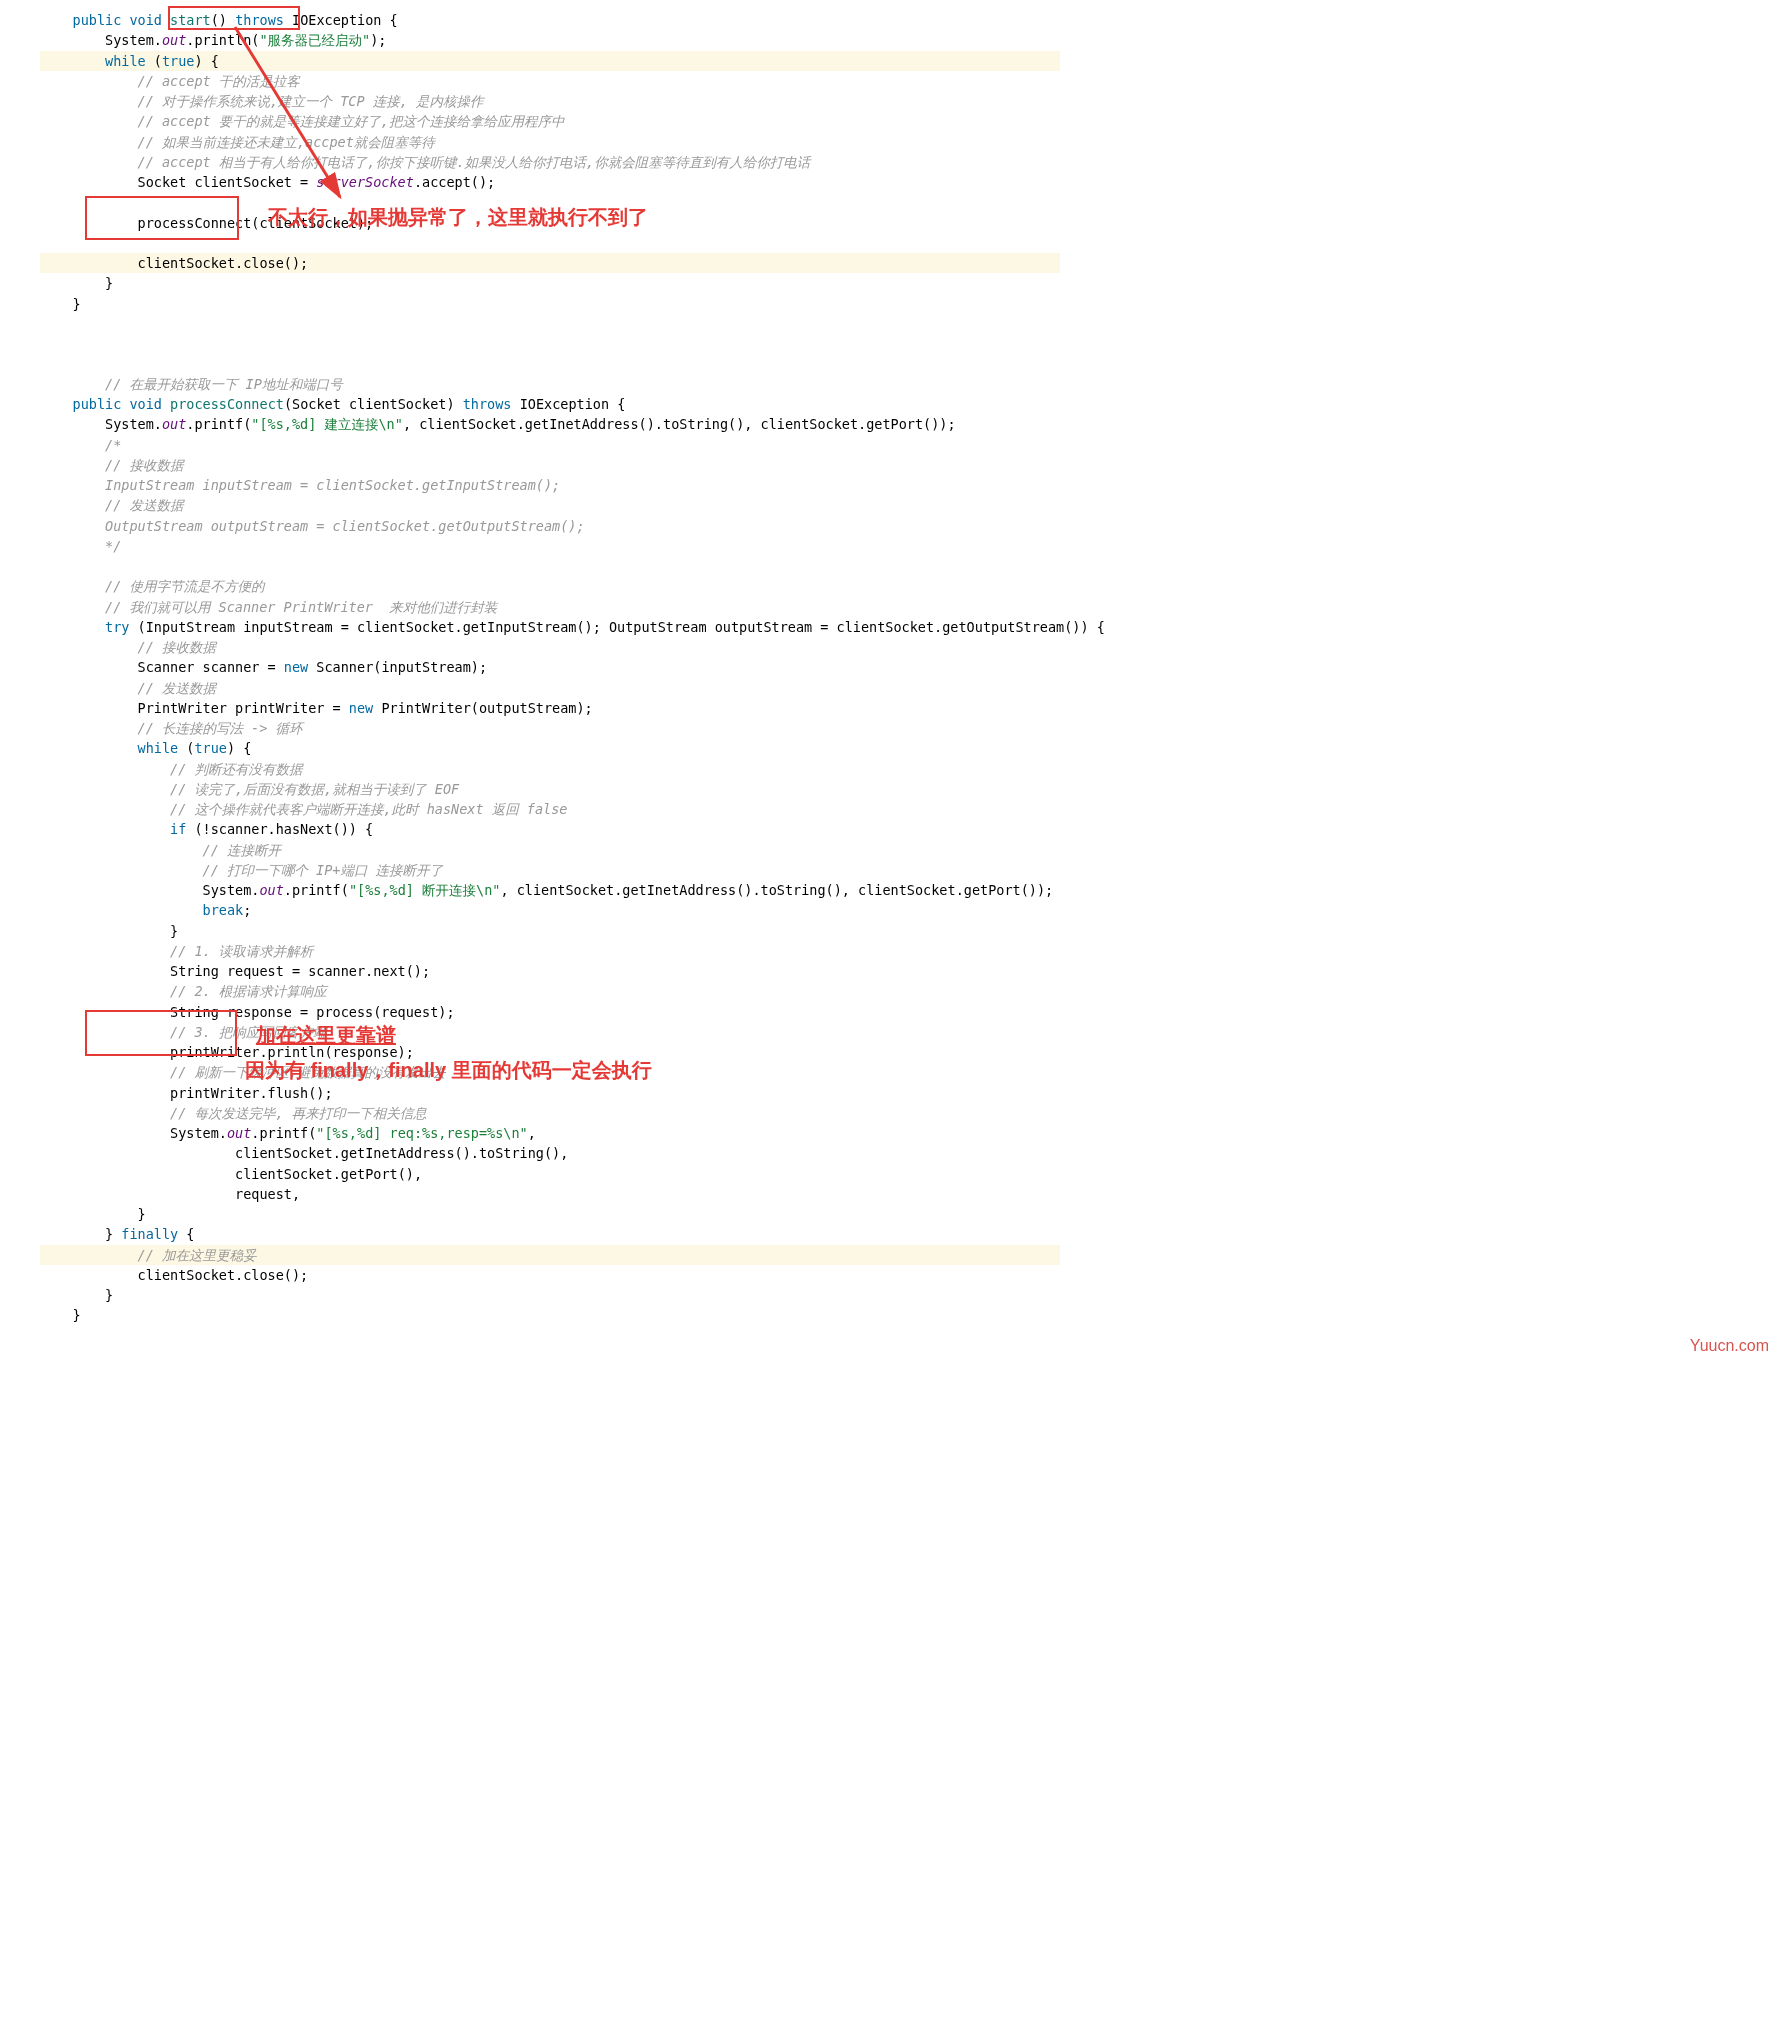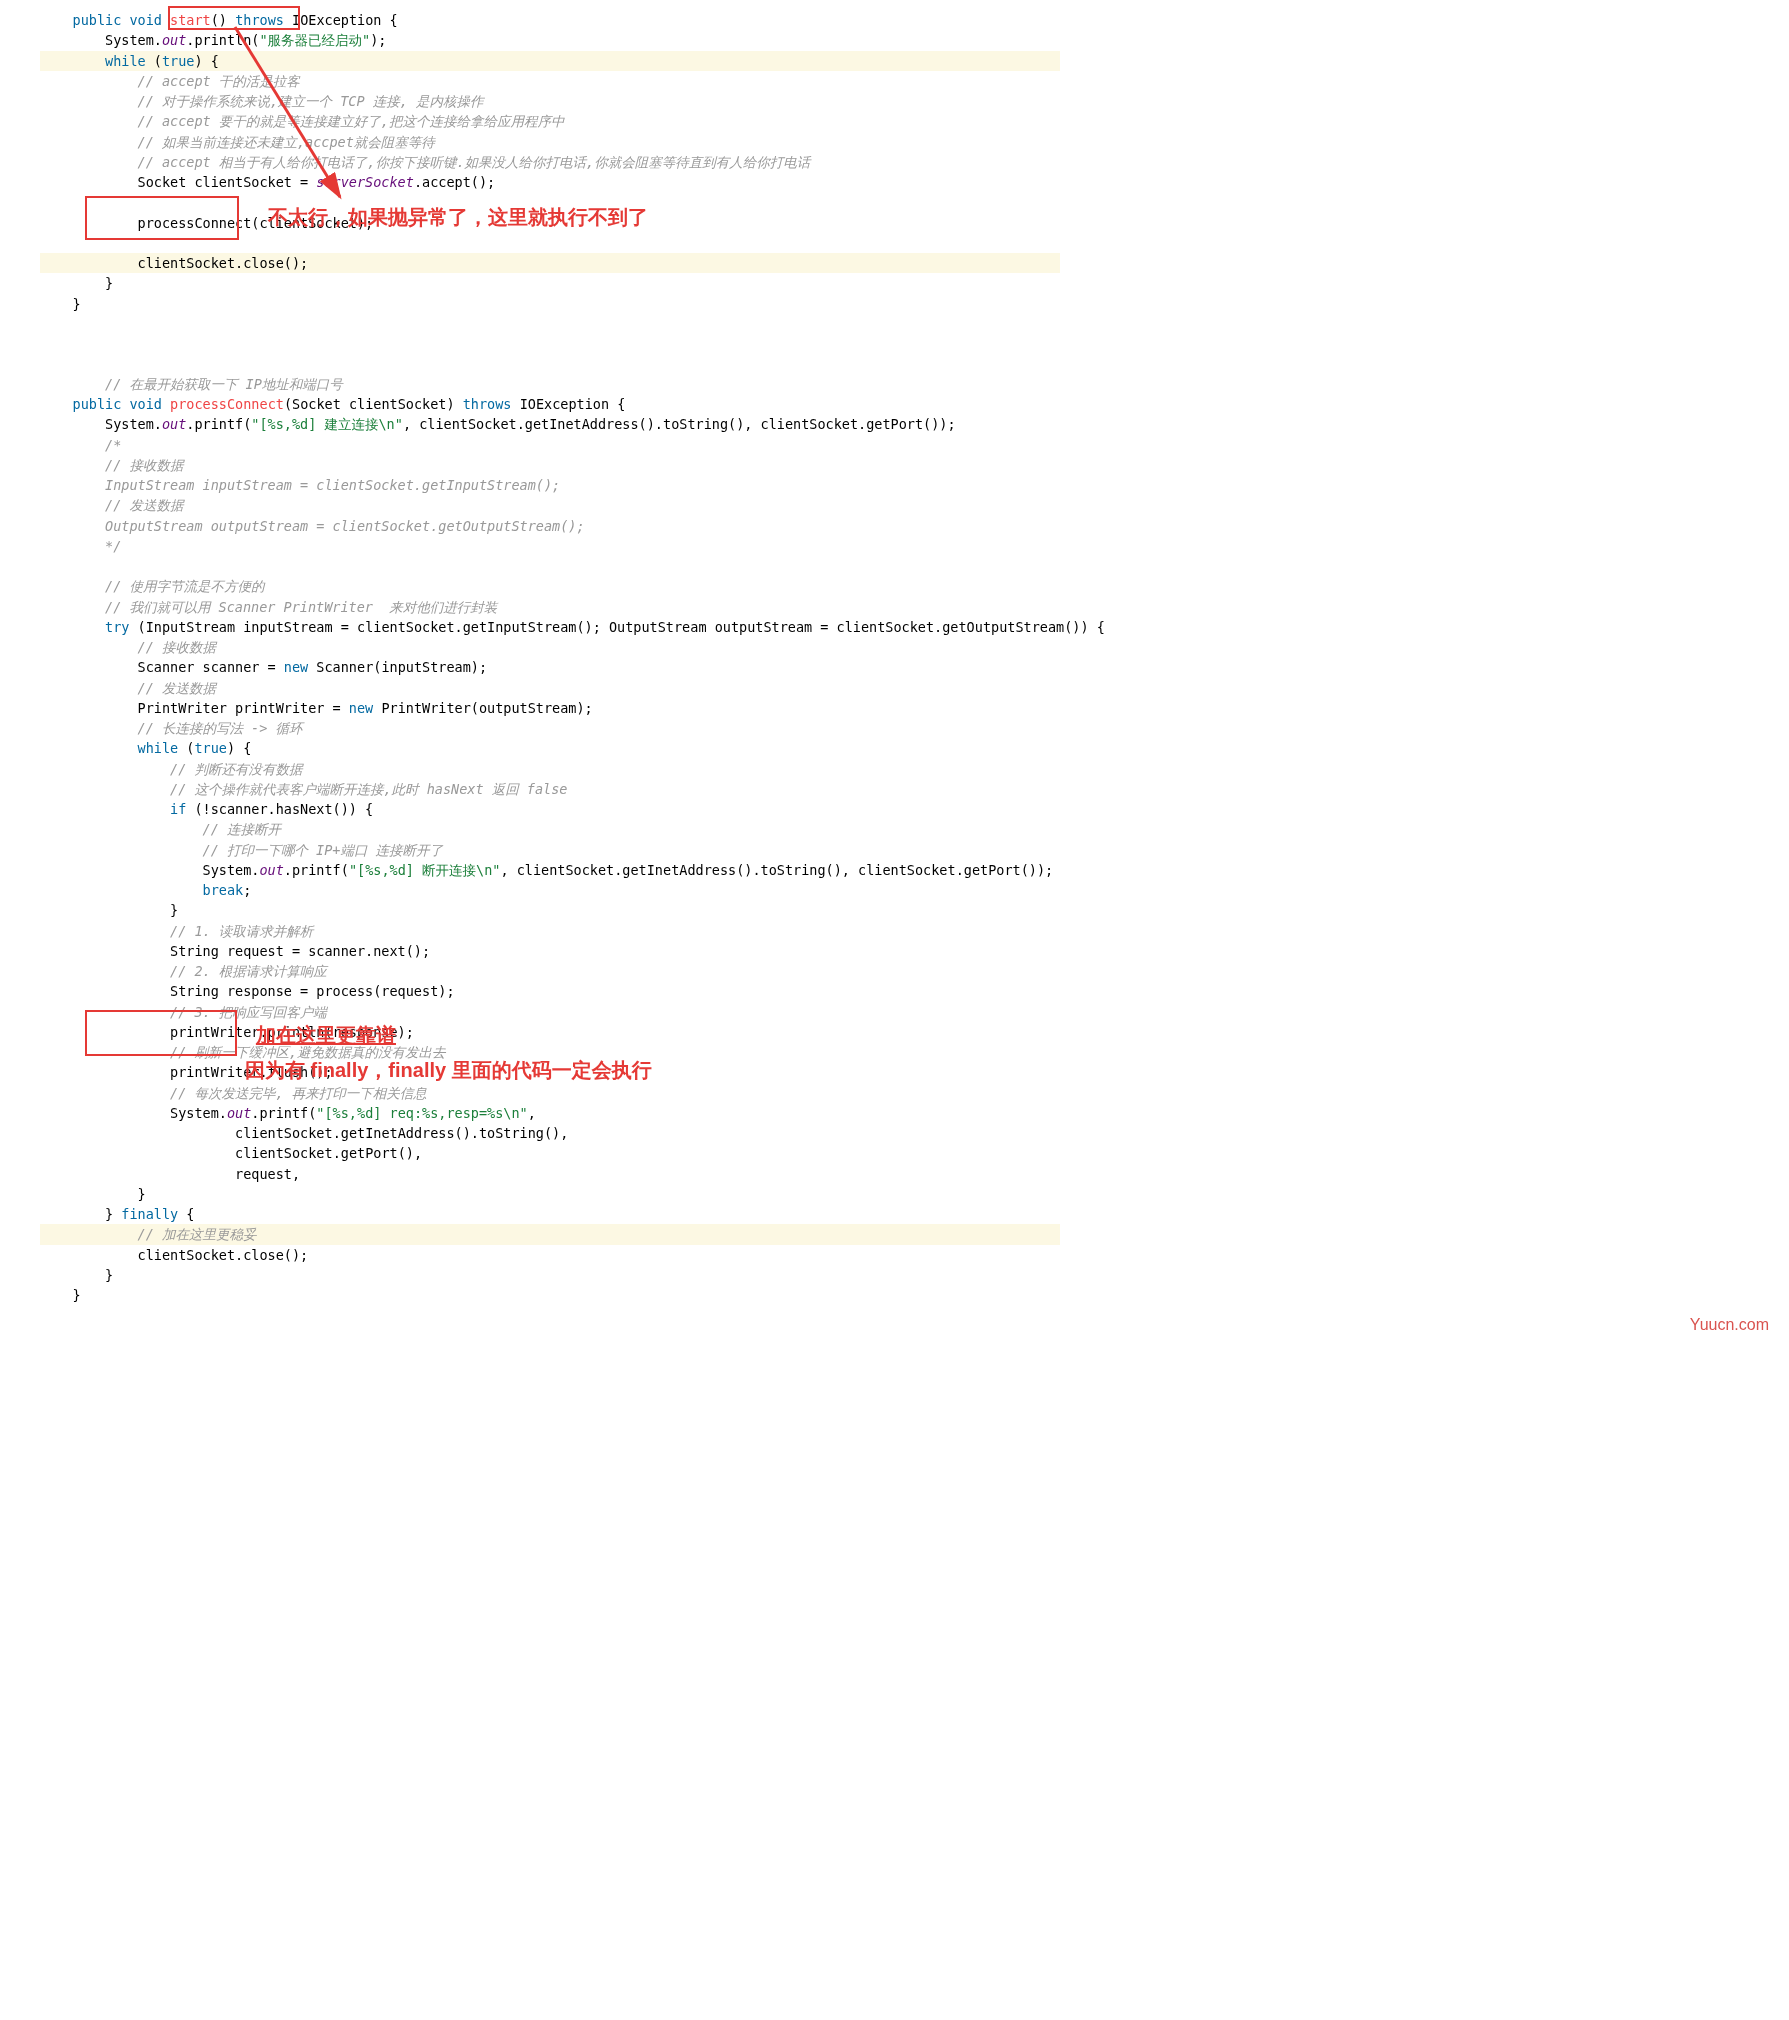--- a/index.html
+++ b/index.html
@@ -12,21 +12,21 @@
     width: 1789px;
     position: relative;
   }
   .code-area {
     padding: 10px 0 40px 40px;
     width: 1020px;
     position: relative;
   }
   .line { white-space: pre; }
   .kw { color: #0369a1; }
-  .fn { color: #ef4444; }
+  .fn { color: #0f766e; }
   .param { color: #000000; }
   .str { color: #1b7f3a; }
   .com { color: #999999; font-style: italic; }
   .com-u { color: #999999; font-style: italic; }
   .field { color: #660e7a; font-style: italic; }
   
   .red-box {
     position: absolute;
     border: 2px solid #e53935;
     pointer-events: none;
@@ -95,20 +95,21 @@
 <div class="line"><span class="com">        // 使用字节流是不方便的</span></div>
 <div class="line"><span class="com">        // 我们就可以用 Scanner PrintWriter  来对他们进行封装</span></div>
 <div class="line">        <span class="kw">try</span> (InputStream inputStream = <span class="param">clientSocket</span>.getInputStream(); OutputStream outputStream = <span class="param">clientSocket</span>.getOutputStream()) {</div>
 <div class="line"><span class="com">            // 接收数据</span></div>
 <div class="line">            Scanner scanner = <span class="kw">new</span> Scanner(inputStream);</div>
 <div class="line"><span class="com">            // 发送数据</span></div>
 <div class="line">            PrintWriter printWriter = <span class="kw">new</span> PrintWriter(outputStream);</div>
 <div class="line"><span class="com">            // 长连接的写法 -&gt; 循环</span></div>
 <div class="line">            <span class="kw">while</span> (<span class="kw">true</span>) {</div>
 <div class="line"><span class="com">                // 判断还有没有数据</span></div>
+<div class="line"><span class="com">                // 读完了,后面没有数据,就相当于读到了 EOF</span></div>
 <div class="line"><span class="com">                // 这个操作就代表客户端断开连接,此时 hasNext 返回 false</span></div>
 <div class="line">                <span class="kw">if</span> (!scanner.hasNext()) {</div>
 <div class="line"><span class="com">                    // 连接断开</span></div>
 <div class="line"><span class="com">                    // 打印一下哪个 IP+端口 连接断开了</span></div>
 <div class="line">                    System.<span class="field">out</span>.printf(<span class="str">"[%s,%d] 断开连接\n"</span>, <span class="param">clientSocket</span>.getInetAddress().toString(), <span class="param">clientSocket</span>.getPort());</div>
 <div class="line">                    <span class="kw">break</span>;</div>
 <div class="line">                }</div>
 <div class="line"><span class="com">                // 1. 读取请求并解析</span></div>
 <div class="line">                String request = scanner.next();</div>
 <div class="line"><span class="com">                // 2. 根据请求计算响应</span></div>

